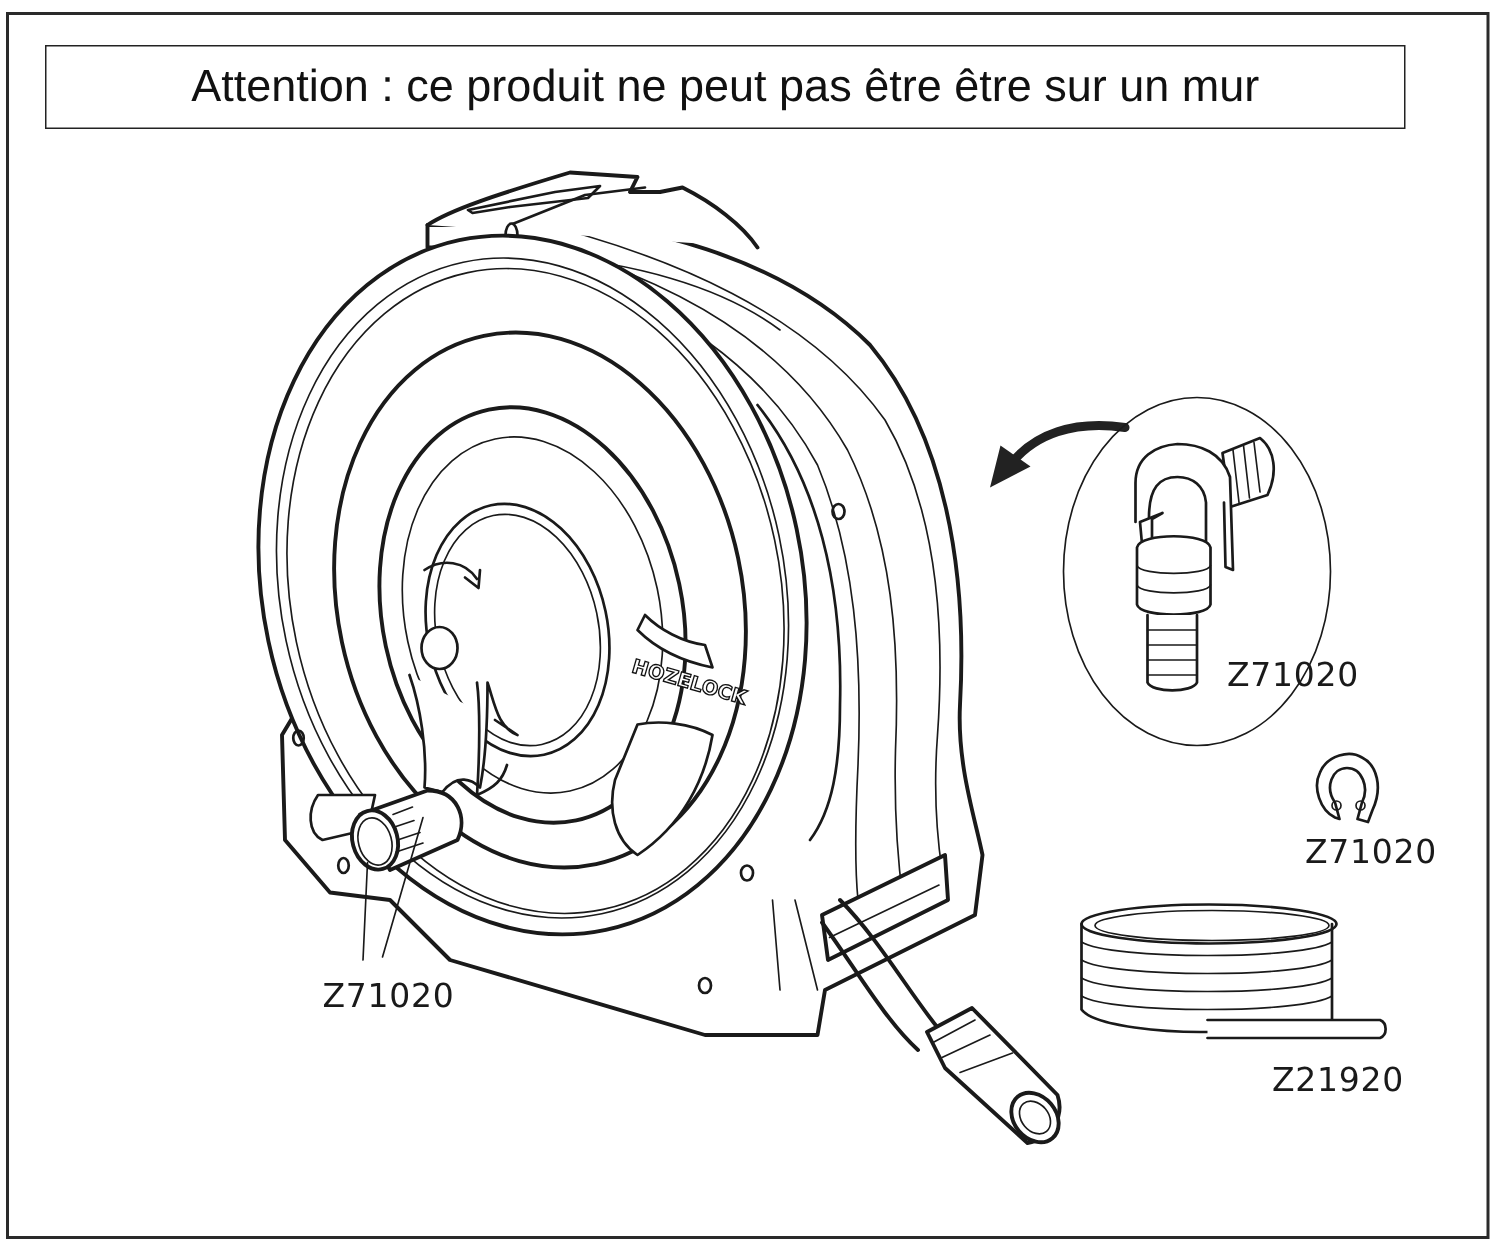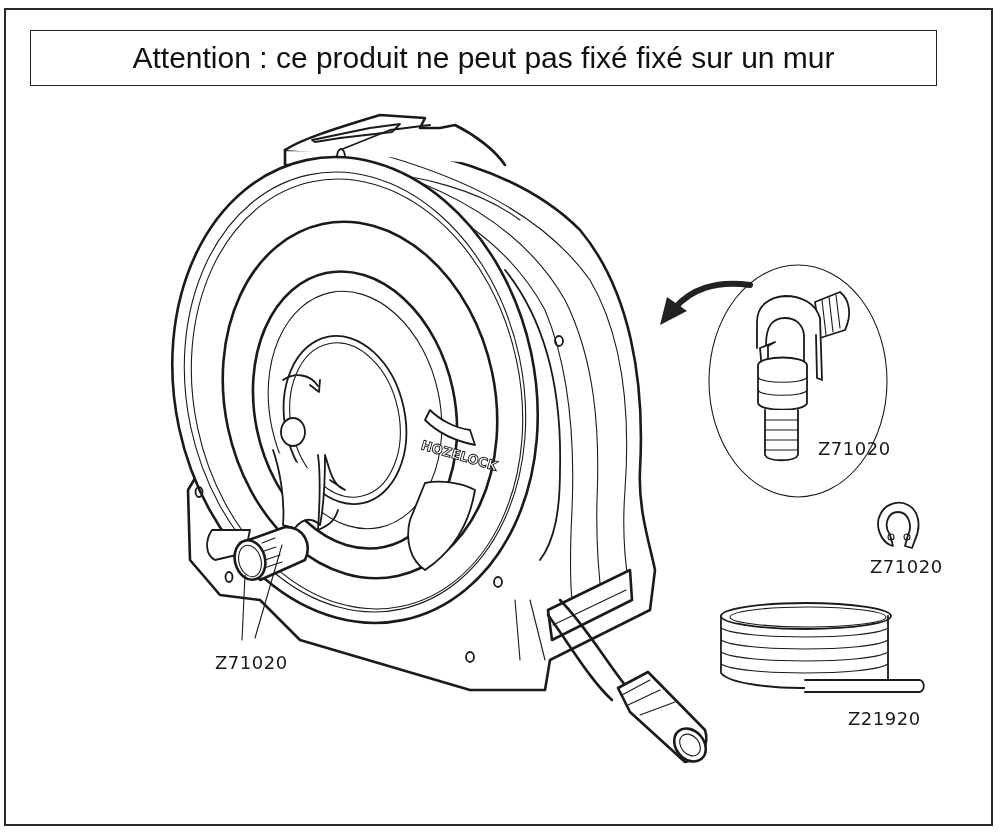--- a/index.html
+++ b/index.html
@@ -1,34 +1,34 @@
 <!DOCTYPE html>
 <html><head>
 <meta charset="utf-8">
 <style>
   html, body { margin:0; padding:0; background:#ffffff; }
   body { width:1000px; height:836px; position:relative; overflow:hidden; font-family:"DejaVu Sans", sans-serif; }
   .frame { position:absolute; left:4px; top:8px; width:989px; height:818px; border:2px solid #2a2a2a; box-sizing:border-box; background:#fff; }
   .warning-box { position:absolute; left:30px; top:30px; width:907px; height:56px; border:1.5px solid #222; box-sizing:border-box; display:flex; align-items:center; justify-content:center; background:#fff; }
   .warning-text { font-family:"Liberation Sans", sans-serif; font-size:30px; color:#111; letter-spacing:0px; white-space:nowrap; }
   svg.art { position:absolute; left:0; top:0; width:1000px; height:836px; }
-  .part-label { position:absolute; font-family:"DejaVu Sans", sans-serif; font-size:18px; color:#1a1a1a; letter-spacing:0.5px; }
+  .part-label { position:absolute; font-family:"DejaVu Sans", sans-serif; font-size:22px; color:#1a1a1a; letter-spacing:0.5px; }
   .line { fill:none; stroke:#1a1a1a; stroke-linecap:round; stroke-linejoin:round; }
   .thick { stroke-width:2.6; }
   .med { stroke-width:1.8; }
   .thin { stroke-width:1.1; }
   .white { fill:#fff; }
 </style>
 </head>
 <body>
 
 <div class="frame"></div>
 
 <div class="warning-box">
-  <span class="warning-text">Attention : ce produit ne peut pas fixé fixé sur un mur</span>
+  <span class="warning-text">Attention : ce produit ne peut pas être être sur un mur</span>
 </div>
 
 <svg class="art" viewBox="0 0 1000 836">
 
   <g>
 
     <path class="line thick white" d="M340,140 C430,150 520,170 580,230 C630,290 645,380 640,470 C638,510 650,545 655,570 L650,610 L550,660 L545,690 L470,690 L300,640 L260,600 L220,595 L190,560 L188,490 L200,470 C175,400 180,320 220,260 C260,200 300,160 340,140 Z"></path>
 
     <path class="line thin" d="M345,145 C450,170 540,210 590,280 C625,340 630,420 625,490 C622,530 625,560 628,580"></path>
     <path class="line thin" d="M350,160 C450,185 525,230 565,300 C595,360 600,430 597,500 C596,540 598,570 602,600"></path>

